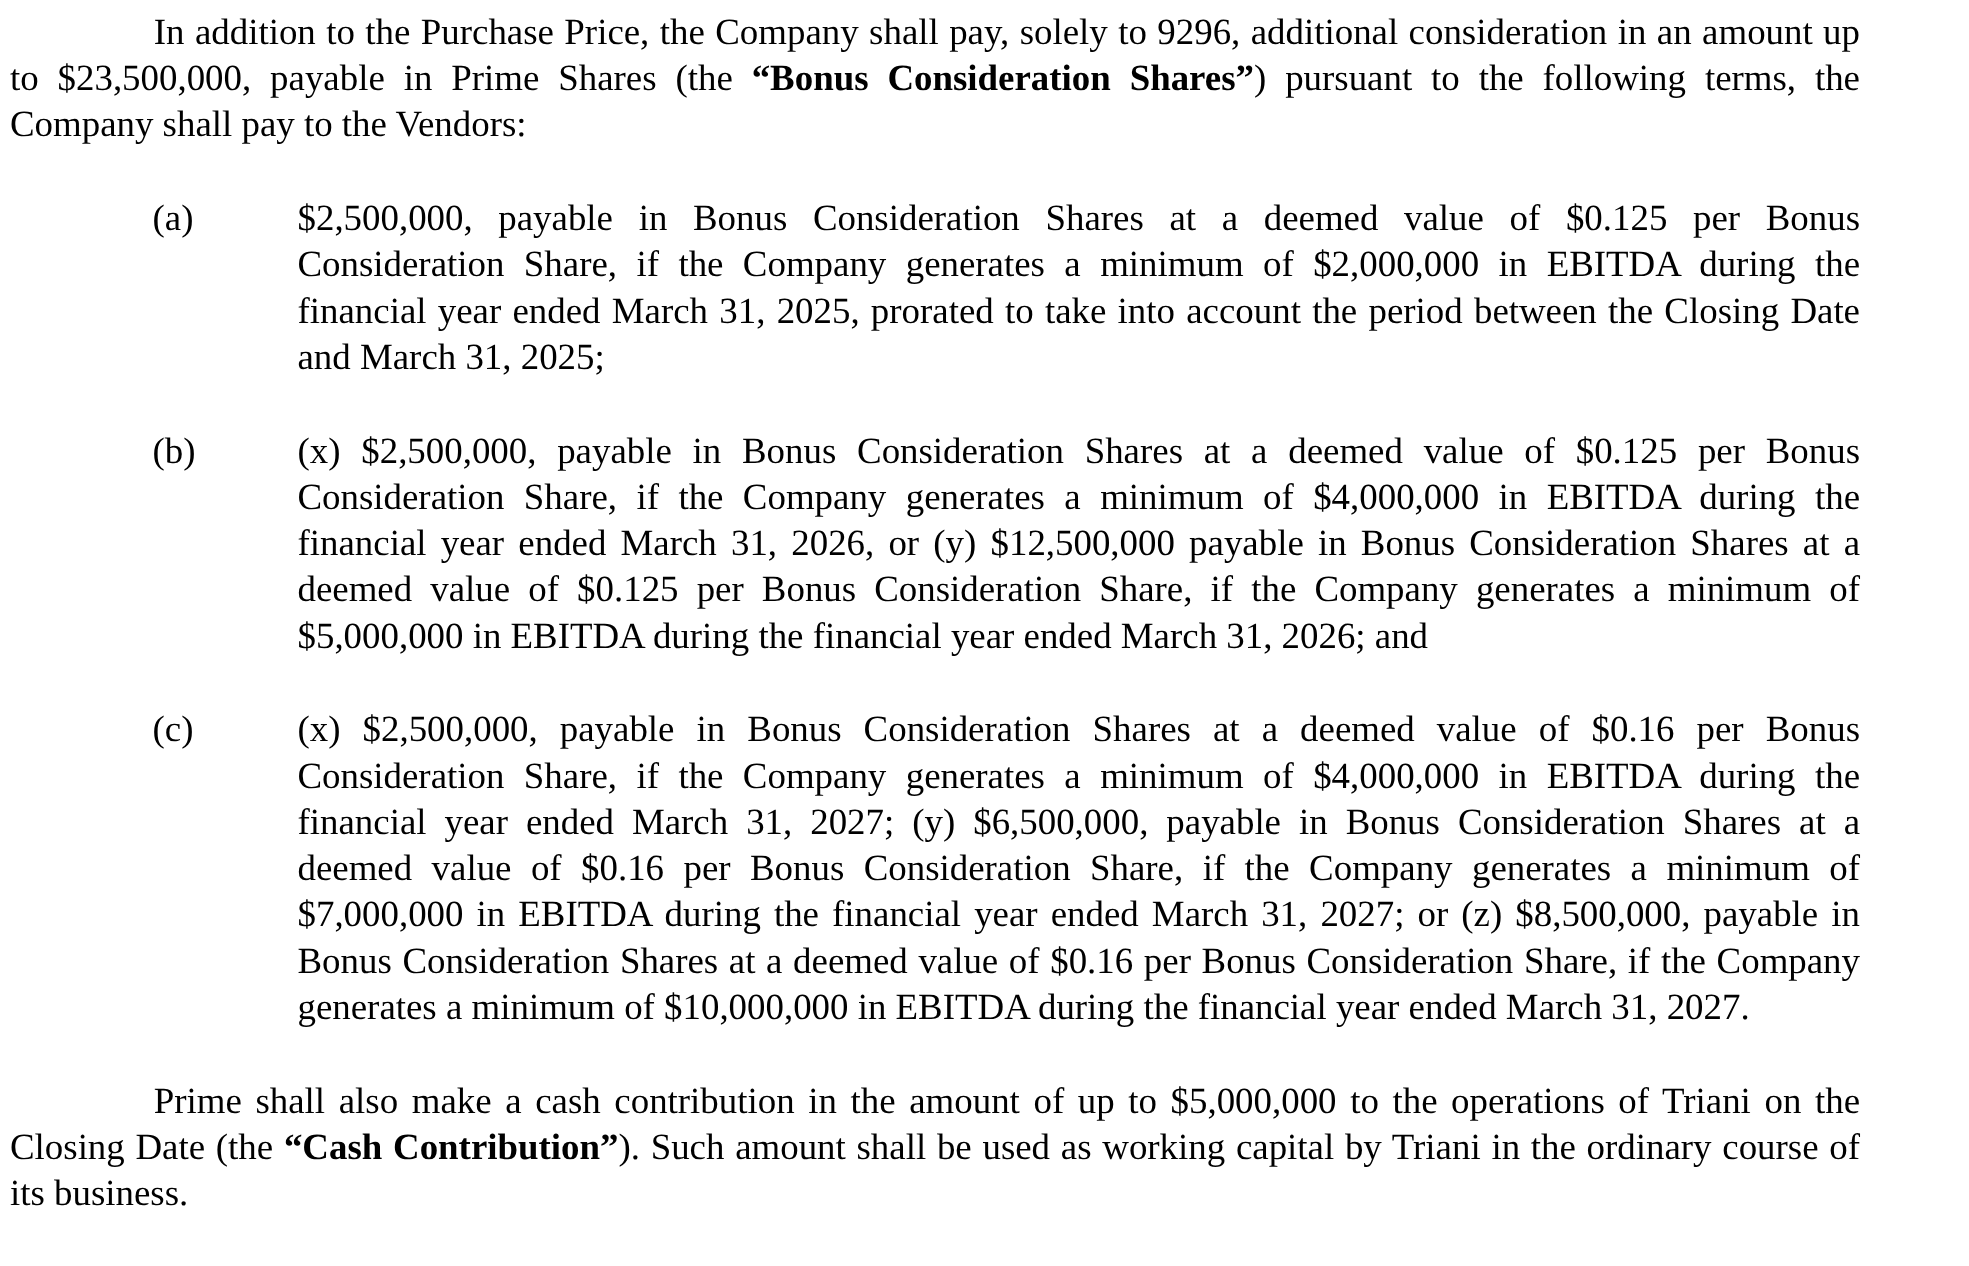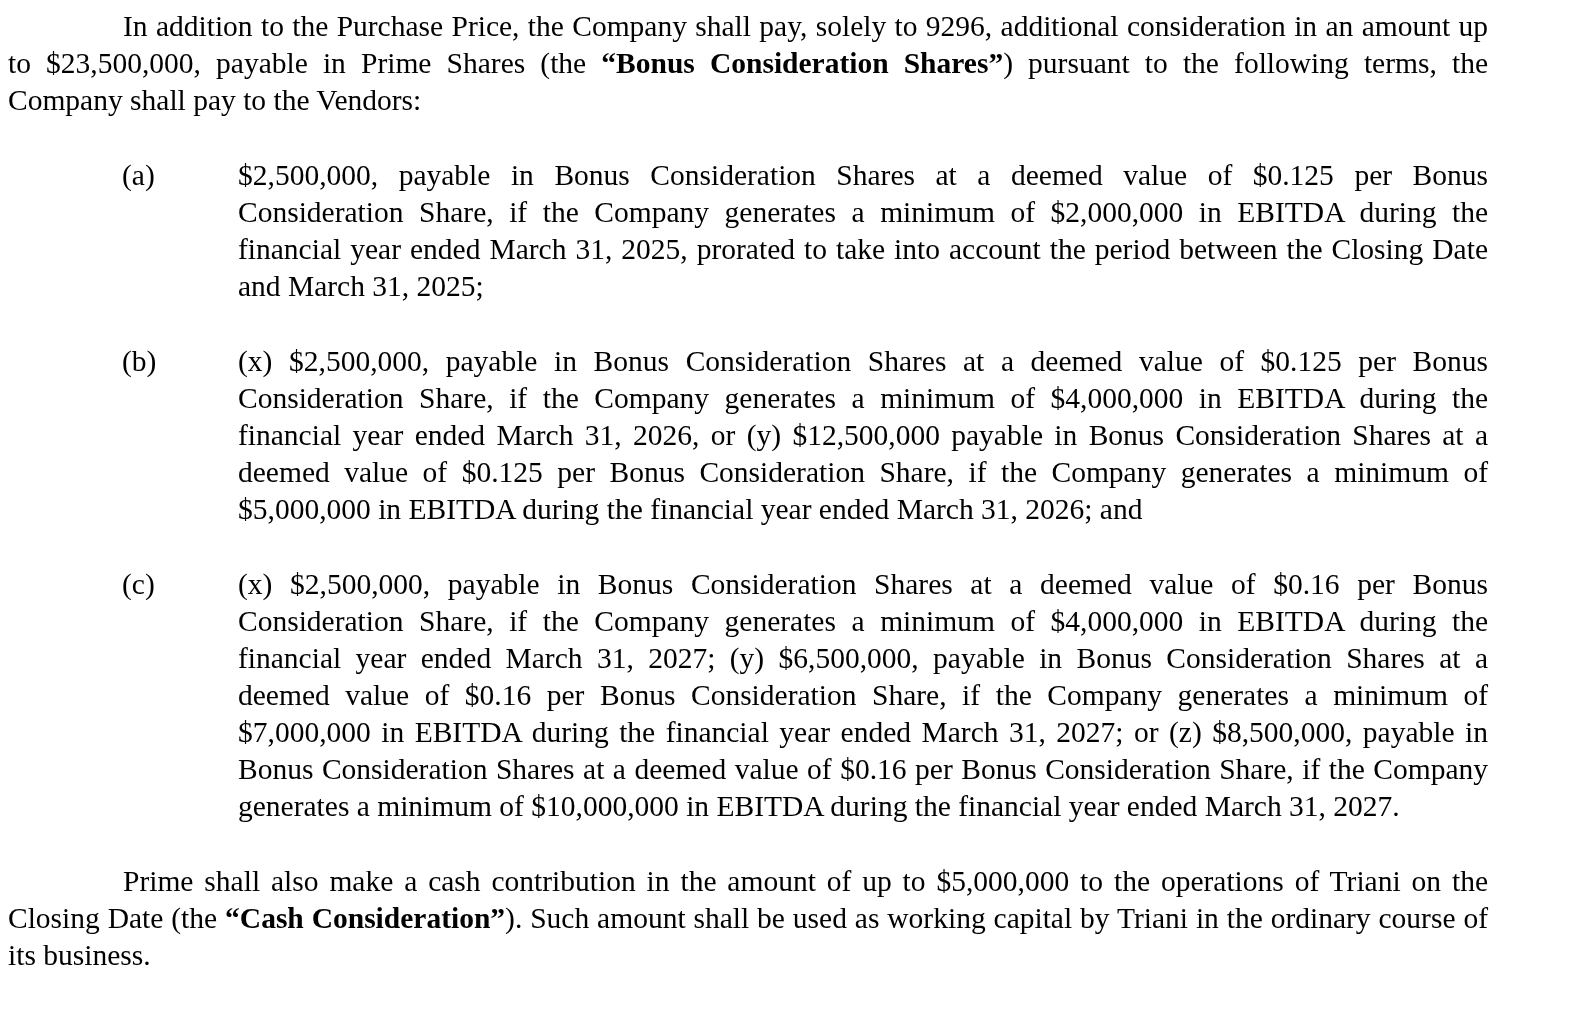--- a/index.html
+++ b/index.html
@@ -61,15 +61,15 @@
   <div class="clause">
     <div class="clause-label">(b)</div>
     <div class="clause-text">(x) $2,500,000, payable in Bonus Consideration Shares at a deemed value of $0.125 per Bonus Consideration Share, if the Company generates a minimum of $4,000,000 in EBITDA during the financial year ended March 31, 2026, or (y) $12,500,000 payable in Bonus Consideration Shares at a deemed value of $0.125 per Bonus Consideration Share, if the Company generates a minimum of $5,000,000 in EBITDA during the financial year ended March 31, 2026; and</div>
   </div>
 
   <div class="clause">
     <div class="clause-label">(c)</div>
     <div class="clause-text">(x) $2,500,000, payable in Bonus Consideration Shares at a deemed value of $0.16 per Bonus Consideration Share, if the Company generates a minimum of $4,000,000 in EBITDA during the financial year ended March 31, 2027; (y) $6,500,000, payable in Bonus Consideration Shares at a deemed value of $0.16 per Bonus Consideration Share, if the Company generates a minimum of $7,000,000 in EBITDA during the financial year ended March 31, 2027; or (z) $8,500,000, payable in Bonus Consideration Shares at a deemed value of $0.16 per Bonus Consideration Share, if the Company generates a minimum of $10,000,000 in EBITDA during the financial year ended March 31, 2027.</div>
   </div>
 
-  <p class="para first-line-indent closing"><span>Prime shall also make a cash contribution in the amount of up to $5,000,000 to the operations of Triani on the Closing Date (the </span><strong>“Cash Consideration”</strong><span>). Such amount shall be used as working capital by Triani in the ordinary course of its business.</span></p>
+  <p class="para first-line-indent closing"><span>Prime shall also make a cash contribution in the amount of up to $5,000,000 to the operations of Triani on the Closing Date (the </span><strong>“Cash Contribution”</strong><span>). Such amount shall be used as working capital by Triani in the ordinary course of its business.</span></p>
 
 </div>
 
 </body></html>

